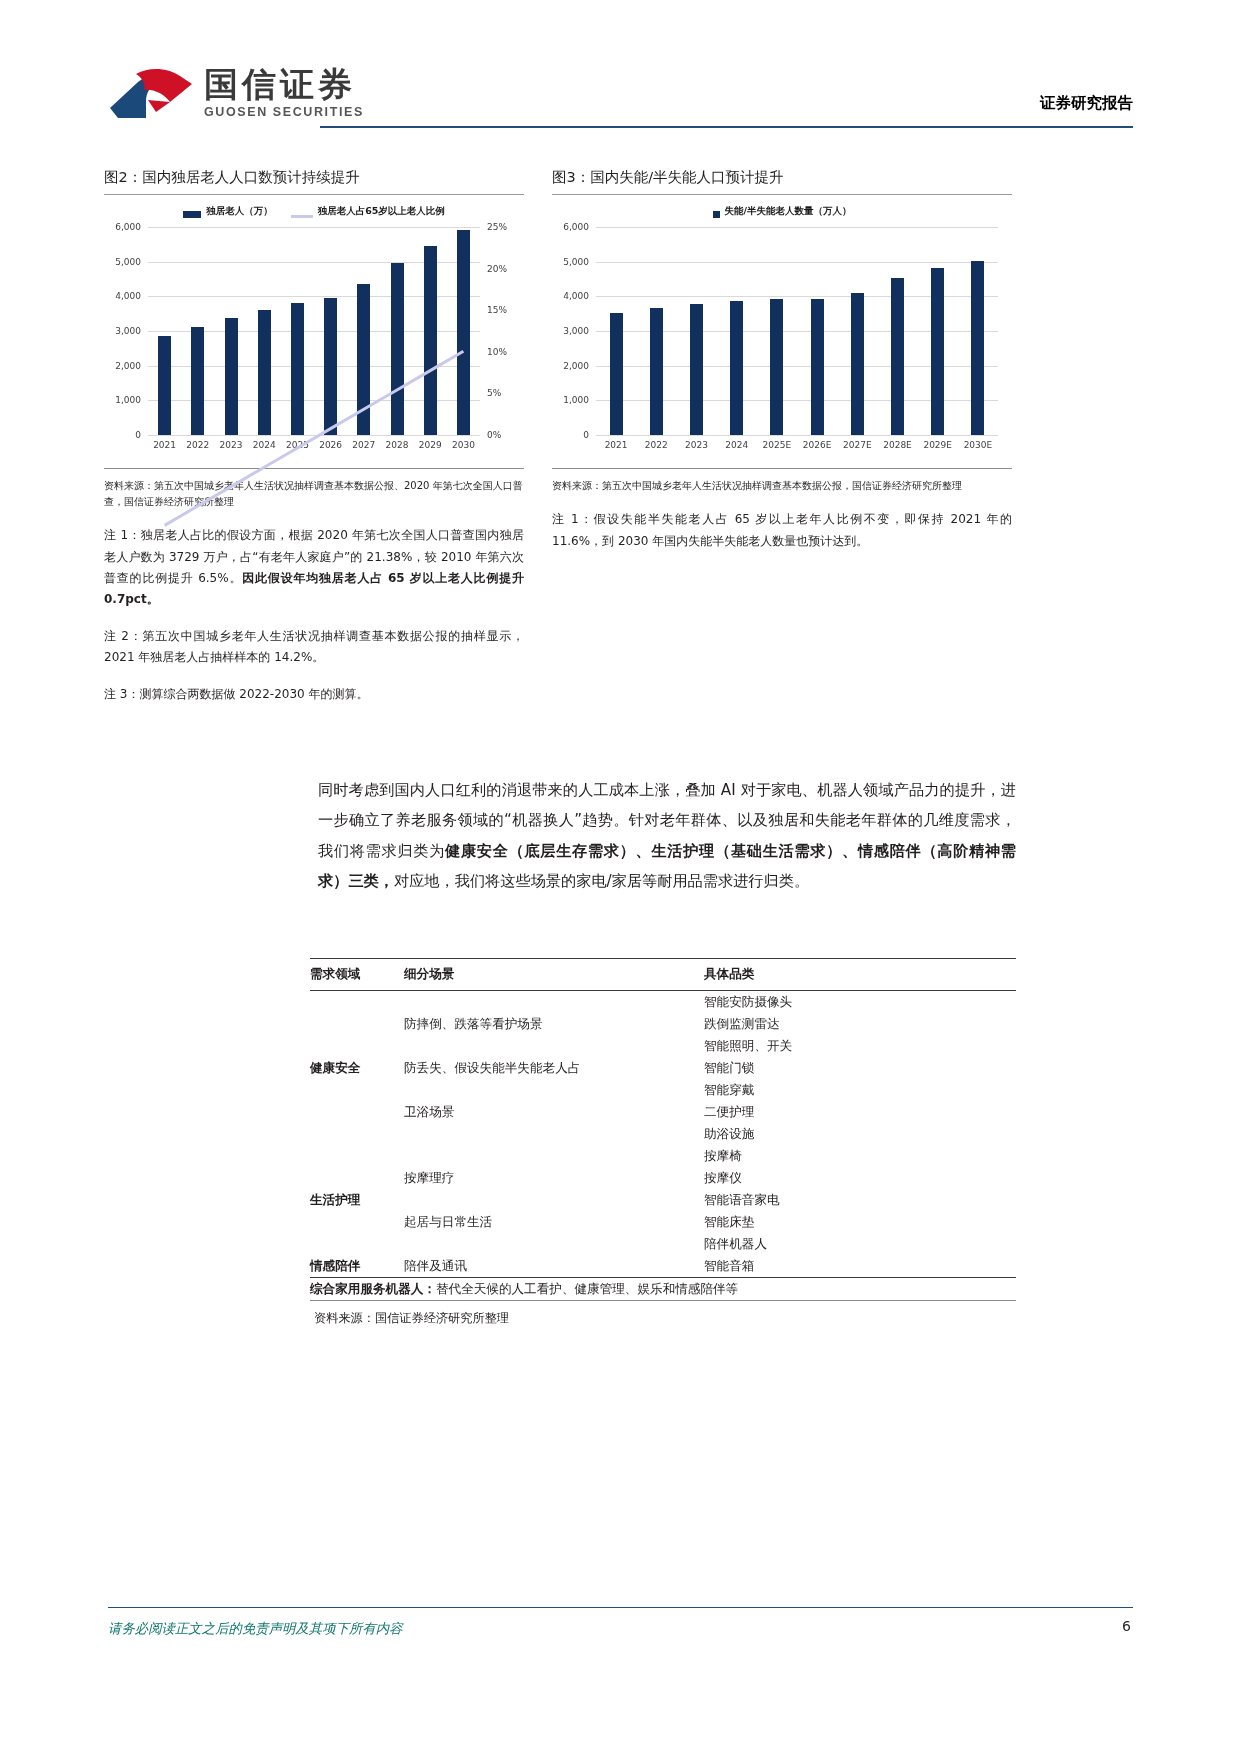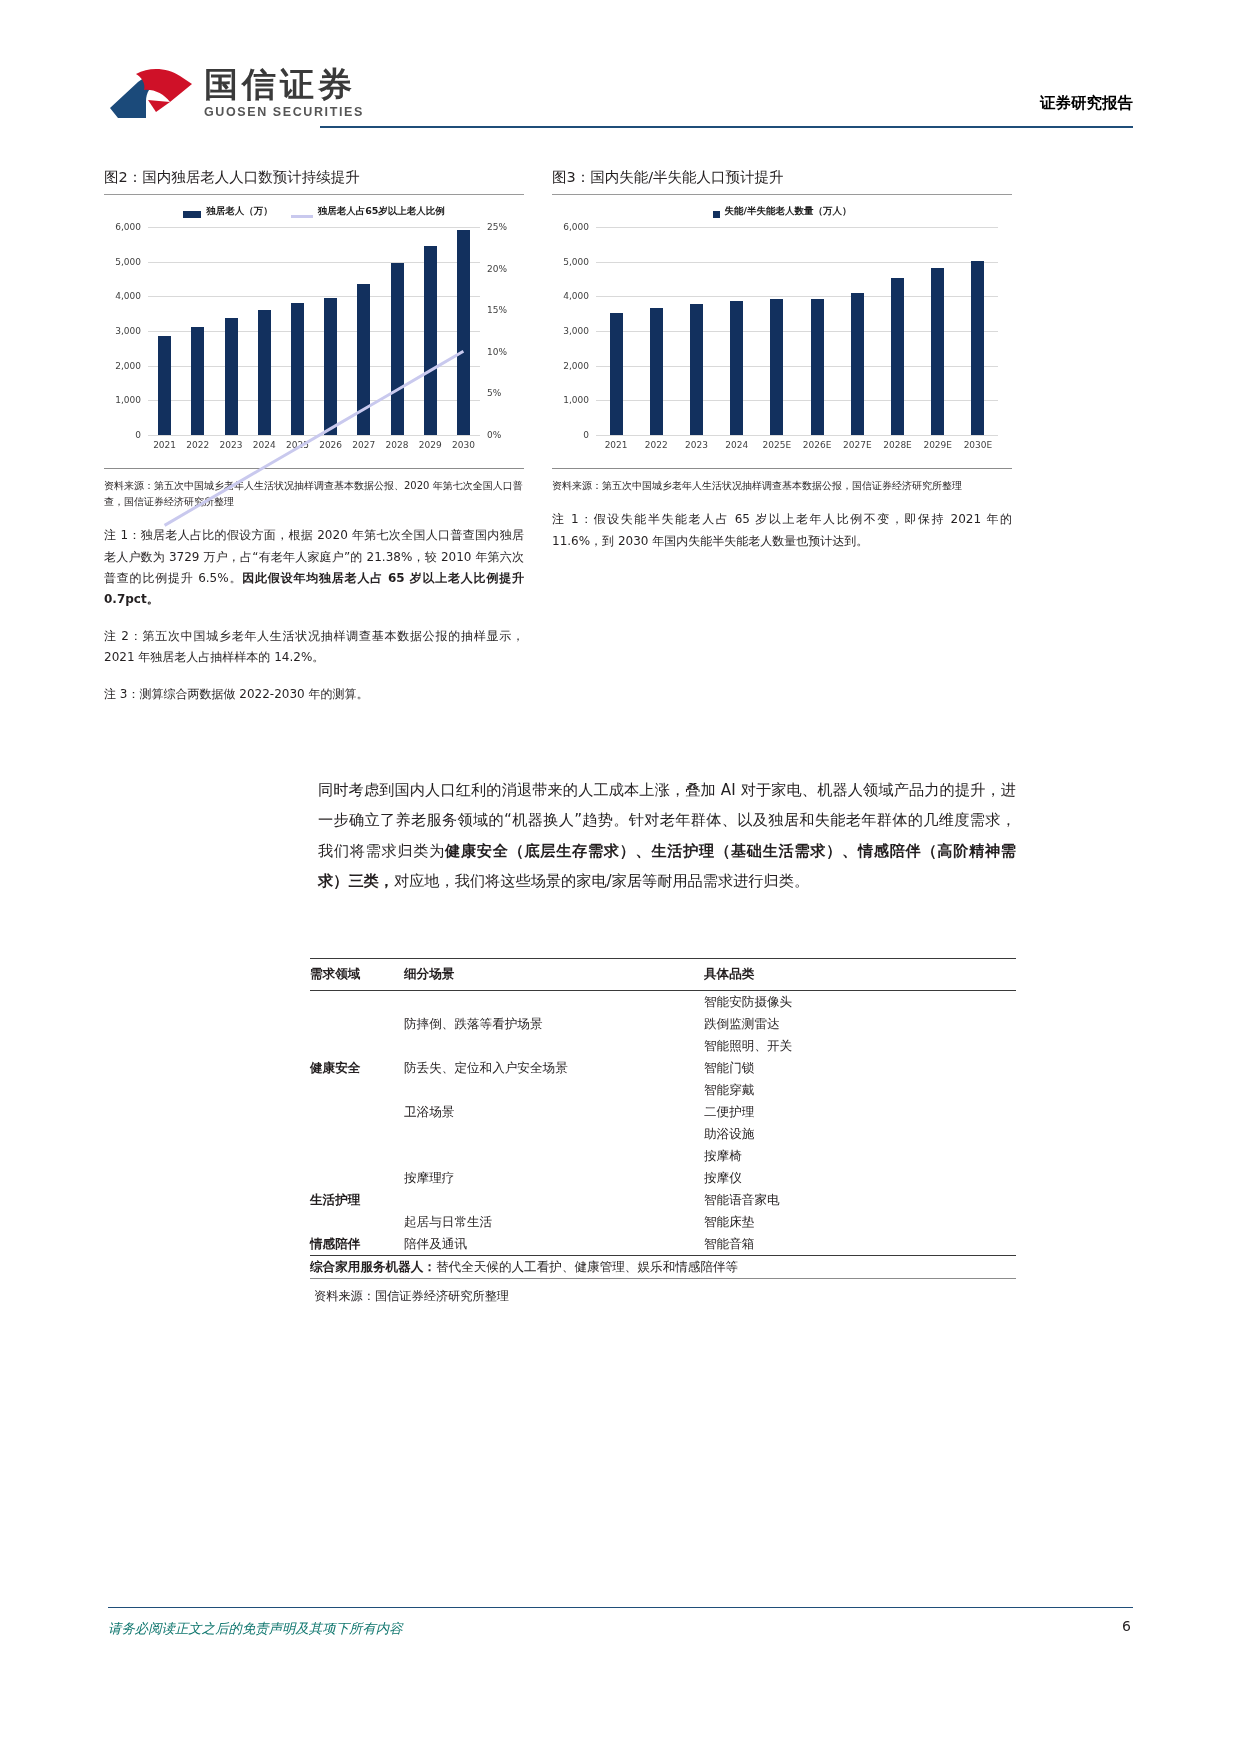--- a/index.html
+++ b/index.html
@@ -326,21 +326,21 @@
             <td class="c-scene">防摔倒、跌落等看护场景</td>
             <td class="c-item">跌倒监测雷达</td>
           </tr>
           <tr>
             <td class="c-domain"></td>
             <td class="c-scene"></td>
             <td class="c-item">智能照明、开关</td>
           </tr>
           <tr>
             <td class="c-domain">健康安全</td>
-            <td class="c-scene">防丢失、定位和入户安全场景</td>
+            <td class="c-scene">防丢失、假设失能半失能老人占</td>
             <td class="c-item">智能门锁</td>
           </tr>
           <tr>
             <td class="c-domain"></td>
             <td class="c-scene"></td>
             <td class="c-item">智能穿戴</td>
           </tr>
           <tr>
             <td class="c-domain"></td>
             <td class="c-scene">卫浴场景</td>
@@ -363,20 +363,25 @@
           </tr>
           <tr>
             <td class="c-domain">生活护理</td>
             <td class="c-scene"></td>
             <td class="c-item">智能语音家电</td>
           </tr>
           <tr>
             <td class="c-domain"></td>
             <td class="c-scene">起居与日常生活</td>
             <td class="c-item">智能床垫</td>
+          </tr>
+          <tr>
+            <td class="c-domain"></td>
+            <td class="c-scene"></td>
+            <td class="c-item">陪伴机器人</td>
           </tr>
           <tr>
             <td class="c-domain">情感陪伴</td>
             <td class="c-scene">陪伴及通讯</td>
             <td class="c-item">智能音箱</td>
           </tr>
         </tbody>
       <tfoot>
         <tr class="summary-row tbl-bottom">
           <td colspan="3"><b>综合家用服务机器人：</b><span>替代全天候的人工看护、健康管理、娱乐和情感陪伴等</span></td>

